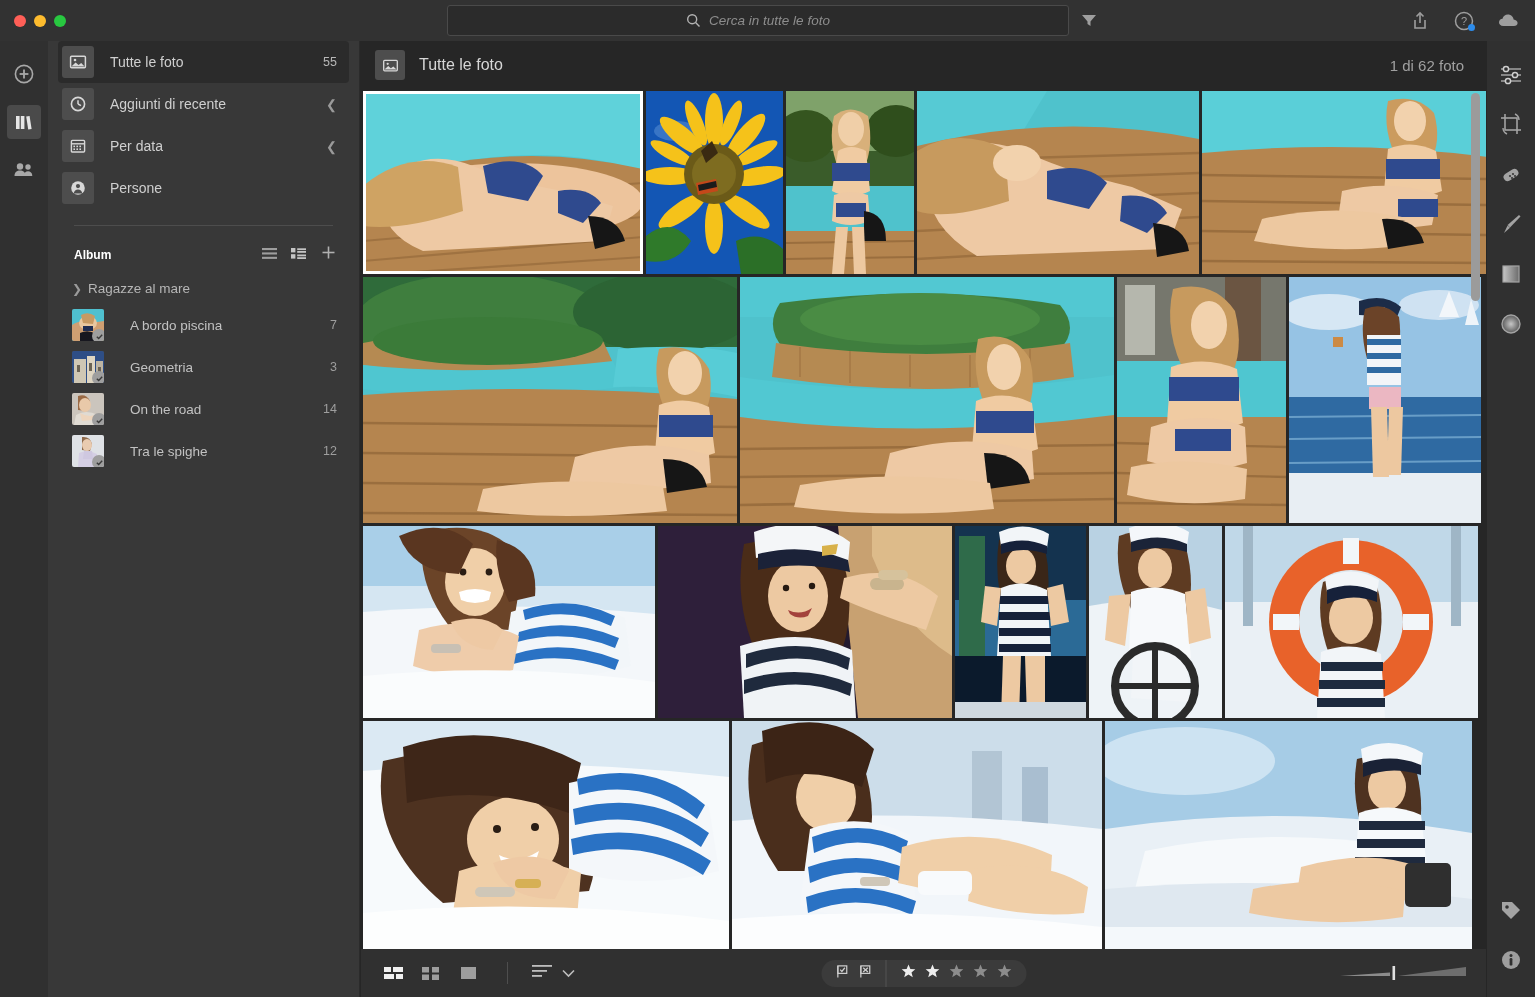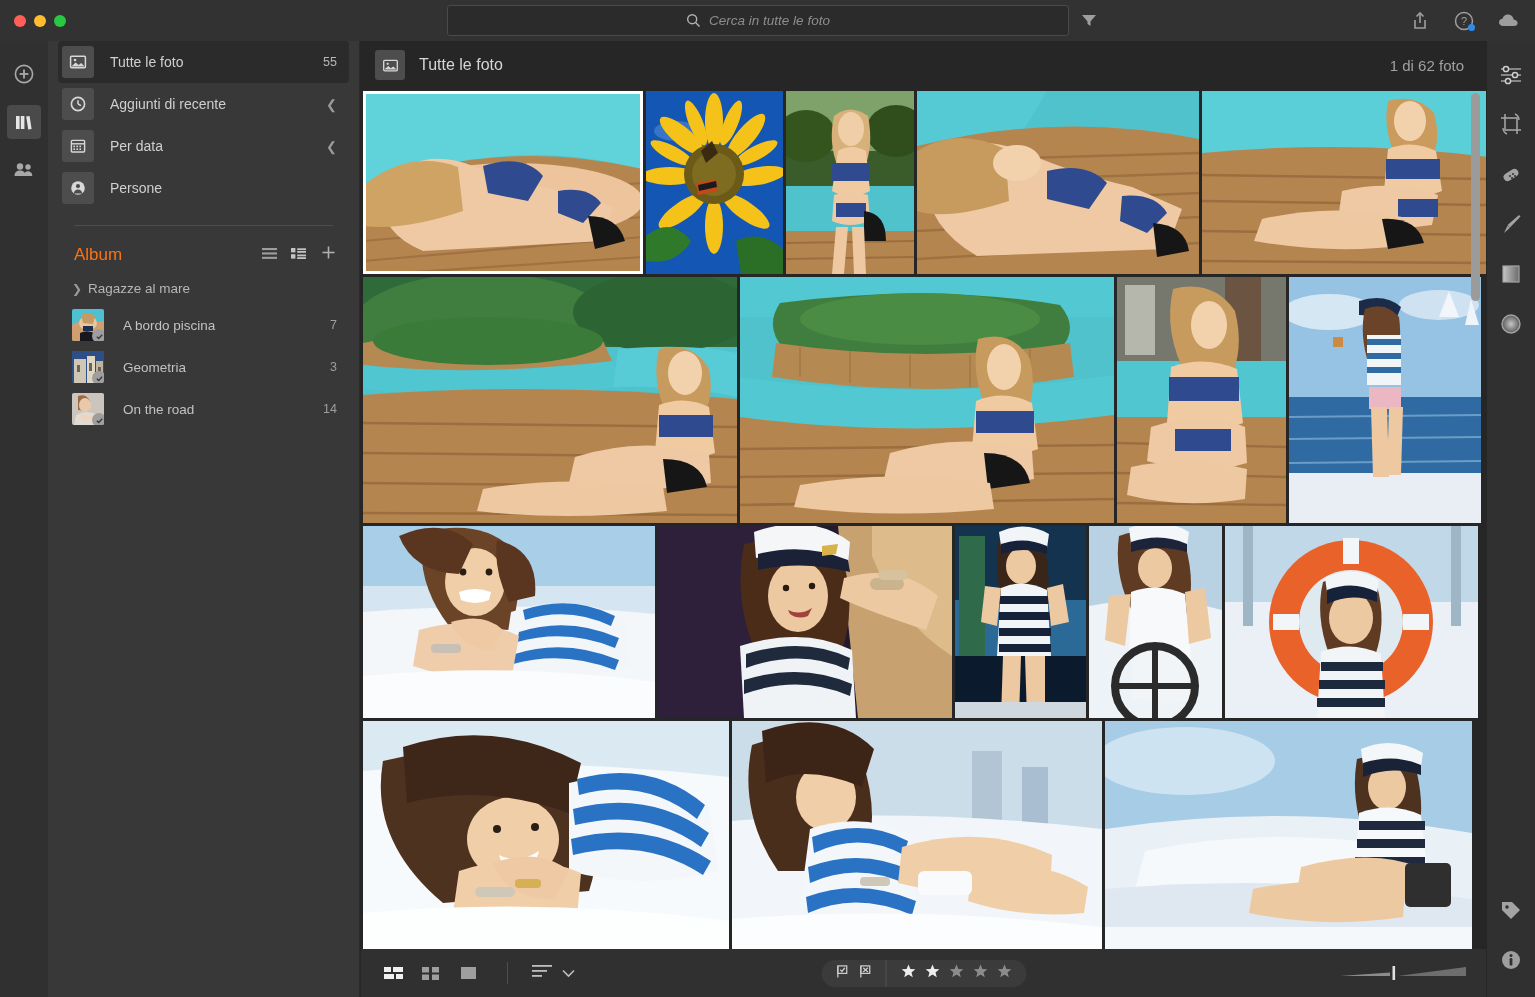--- a/index.html
+++ b/index.html
@@ -67,38 +67,38 @@
   }
   .navlabel { color: #cfcfcf; font-size: 14px; margin-left: 16px; flex: 1; }
   .navcount { color: #b8b8b8; font-size: 12.5px; }
   .chev { color: #9a9a9a; font-size: 13px; }
 
   .sep { height: 1px; background: #4d4d4d; margin: 16px 26px 0 26px; }
 
   .albumhdr {
     display: flex; align-items: center; padding: 18px 22px 10px 26px;
   }
-  .albumhdr .ttl { color: #f97316; font-size: 17px; flex: 1; }
+  .albumhdr .ttl { color: #ffffff; font-size: 12px; flex: 1; font-weight: bold; }
   .albumhdr .ico { margin-left: 14px; display: block; }
 
   .albumgroup {
     display: flex; align-items: center; padding: 6px 0 8px 24px; color: #b6b6b6; font-size: 13.5px;
   }
   .albumgroup .arrow { width: 16px; color: #9a9a9a; font-size: 12px; }
 
   .albumrow { display: flex; align-items: center; height: 42px; padding: 0 22px 0 24px; }
   .thumb {
     width: 32px; height: 32px; border-radius: 2px; position: relative; flex: 0 0 auto;
     overflow: hidden; background: #555;
   }
   .thumb .badge {
     position: absolute; right: -2px; bottom: -2px; width: 14px; height: 14px;
     border-radius: 50%; background: #9e9e9e; display: flex; align-items: center; justify-content: center;
   }
-  .albumname { color: #c2c2c2; font-size: 13.5px; margin-left: 19px; flex: 1; }
+  .albumname { color: #c2c2c2; font-size: 13.5px; margin-left: 26px; flex: 1; }
   .albumcount { color: #9e9e9e; font-size: 12.5px; }
 
   
   .content { position: absolute; left: 361px; top: 41px; width: 1125px; height: 956px; background: #262626; }
   .chead { height: 48px; display: flex; align-items: center; padding: 0 22px 0 14px; }
   .cheadicon {
     width: 30px; height: 30px; border-radius: 3px; background: #4d4d4d;
     display: flex; align-items: center; justify-content: center;
   }
   .ctitle { color: #d6d6d6; font-size: 16px; margin-left: 14px; flex: 1; }
@@ -366,20 +366,38 @@
         <span class="badge">
           <svg width="9" height="9" viewBox="0 0 10 10">
               <polyline points="2,5.2 4.1,7.3 8,3" fill="none" stroke="#3a3a3a" stroke-width="1.5"></polyline>
             </svg>
         </span>
       </span>
       <span class="albumname">On the road</span>
       <span class="albumcount">14</span>
     </div>
 
+    <div class="albumrow">
+      <span class="thumb">
+        <svg width="32" height="32" viewBox="0 0 32 32">
+            <rect width="32" height="32" fill="#dfe2e6"></rect>
+            <path d="M10 2 Q18 1 20 9 L18 16 L10 15 Z" fill="#8e6a4b"></path>
+            <ellipse cx="15" cy="10" rx="5" ry="6" fill="#e9cbb0"></ellipse>
+            <path d="M7 18 Q16 14 25 19 L26 32 L6 32 Z" fill="#d5cfe4"></path>
+            <path d="M12 16 L20 16 L21 24 L11 24 Z" fill="#cfc8e0"></path>
+          </svg>
+        <span class="badge">
+          <svg width="9" height="9" viewBox="0 0 10 10">
+              <polyline points="2,5.2 4.1,7.3 8,3" fill="none" stroke="#3a3a3a" stroke-width="1.5"></polyline>
+            </svg>
+        </span>
+      </span>
+      <span class="albumname">Tra le spighe</span>
+      <span class="albumcount">12</span>
+    </div>
   </div>
 
   <div class="content">
     <div class="chead">
       <span class="cheadicon">
         <svg width="17" height="17" viewBox="0 0 18 18">
             <rect x="1.8" y="3.6" width="14.4" height="11" rx="1" fill="none" stroke="#d8d8d8" stroke-width="1.4"></rect>
             <circle cx="6" cy="7.2" r="1.2" fill="#d8d8d8"></circle>
             <path d="M2.6 13.2 L6.6 9.6 L9.4 12 L12 10 L15.4 13.2 Z" fill="#d8d8d8"></path>
           </svg>

